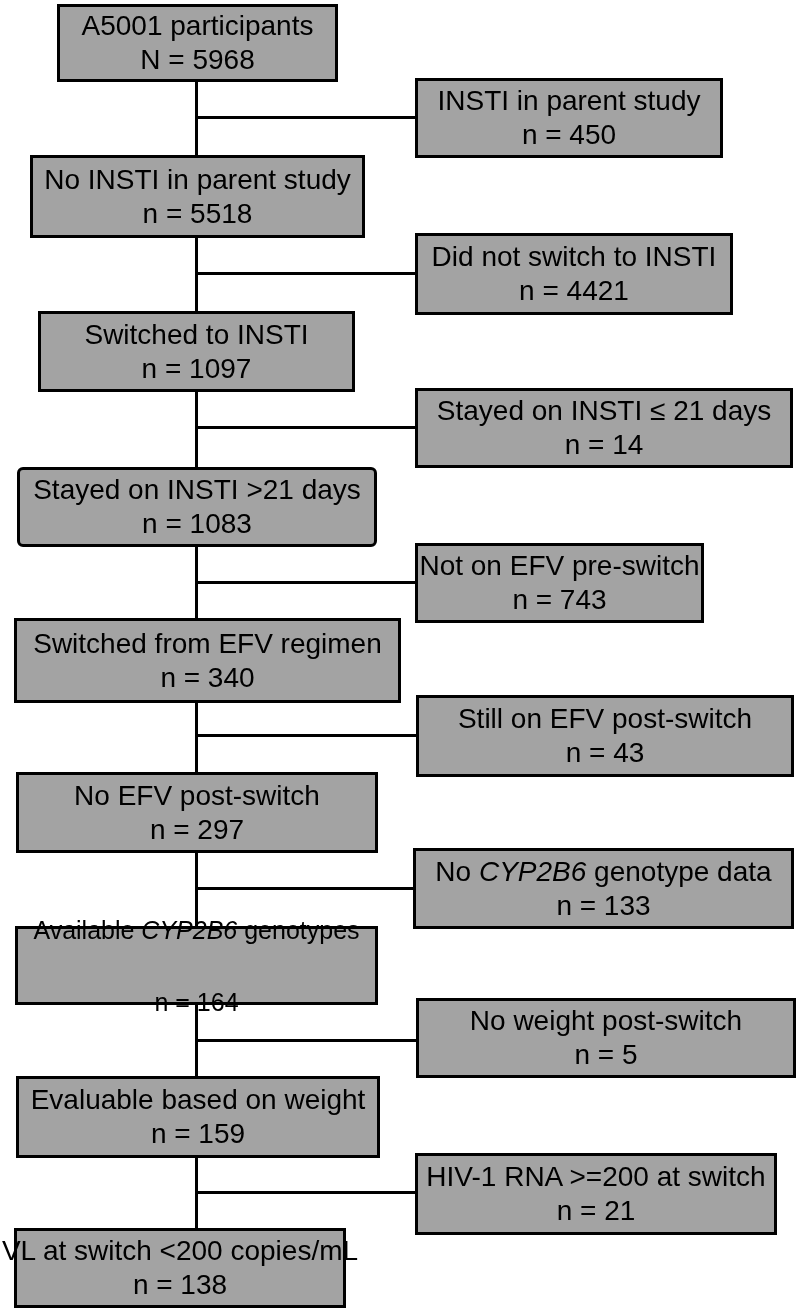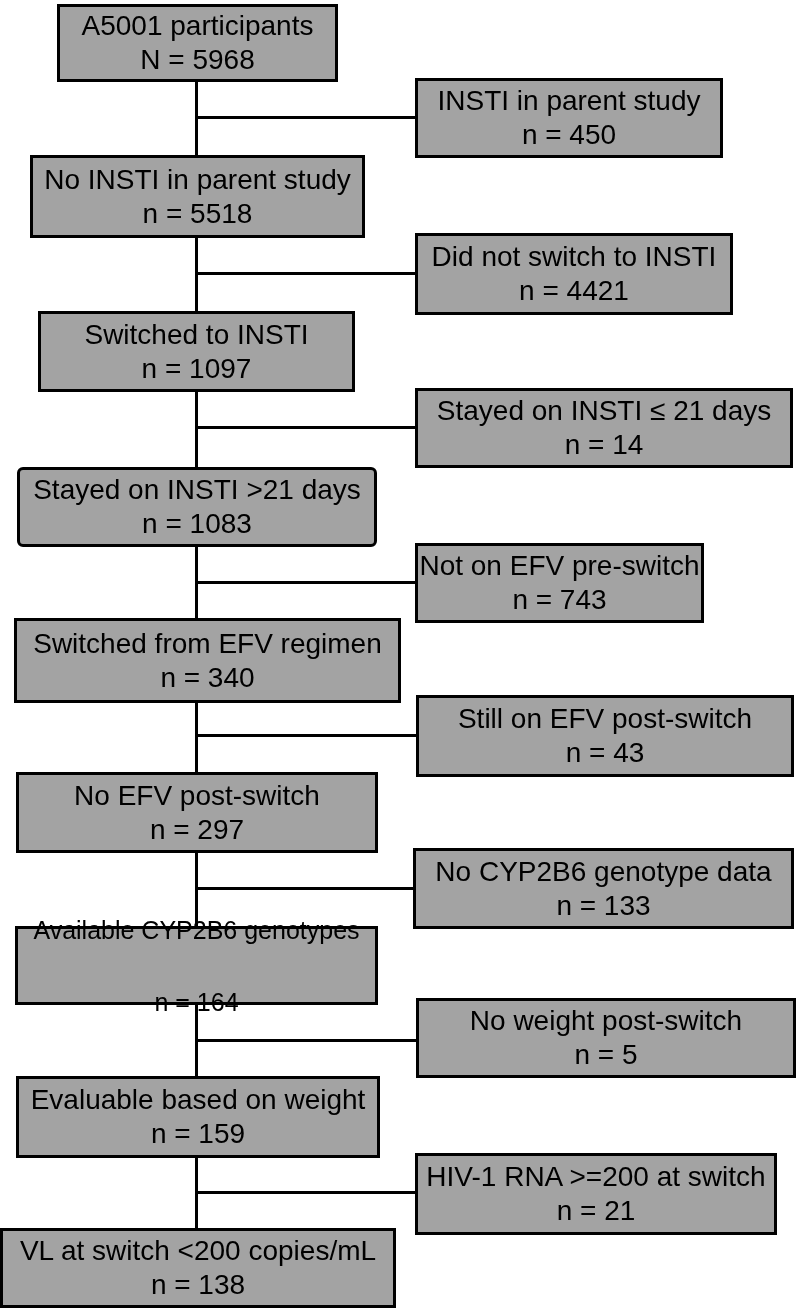--- a/index.html
+++ b/index.html
@@ -27,32 +27,32 @@
     display: flex;
     flex-direction: column;
     align-items: center;
     justify-content: center;
     text-align: center;
     font-size: 28px;
     line-height: 1.2;
     white-space: nowrap;
   }
   .box.sm { font-size: 25px; gap: 42px; }
-  .it { }
+  .it { font-style: italic; }
 
   
   .m1 { left: 57px;  top: 4px;    width: 281px; height: 78px; }
   .m2 { left: 30px;  top: 155px;  width: 335px; height: 83px; }
   .m3 { left: 38px;  top: 311px;  width: 317px; height: 81px; }
   .m4 { left: 17px;  top: 467px;  width: 360px; height: 80px; border-radius: 6px; }
   .m5 { left: 4px;   top: 618px;  width: 387px; height: 85px; margin-left: 10px; }
   .m6 { left: 16px;  top: 772px;  width: 362px; height: 81px; }
   .m7 { left: 15px;  top: 926px;  width: 363px; height: 79px; }
   .m8 { left: 16px;  top: 1076px; width: 364px; height: 82px; }
-  .m9 { left: 0px;   top: 1228px; width: 396px; height: 80px; }
+  .m9 { left: 14px;   top: 1228px; width: 332px; height: 80px; }
 
   
   .r1 { left: 415px; top: 78px;   width: 308px; height: 80px; }
   .r2 { left: 415px; top: 233px;  width: 318px; height: 82px; }
   .r3 { left: 415px; top: 388px;  width: 378px; height: 80px; }
   .r4 { left: 415px; top: 543px;  width: 289px; height: 80px; text-align: center; }
   .r5 { left: 416px; top: 695px;  width: 378px; height: 82px; }
   .r6 { left: 413px; top: 848px;  width: 381px; height: 81px; }
   .r7 { left: 416px; top: 998px;  width: 380px; height: 80px; }
   .r8 { left: 415px; top: 1153px; width: 362px; height: 82px; }

